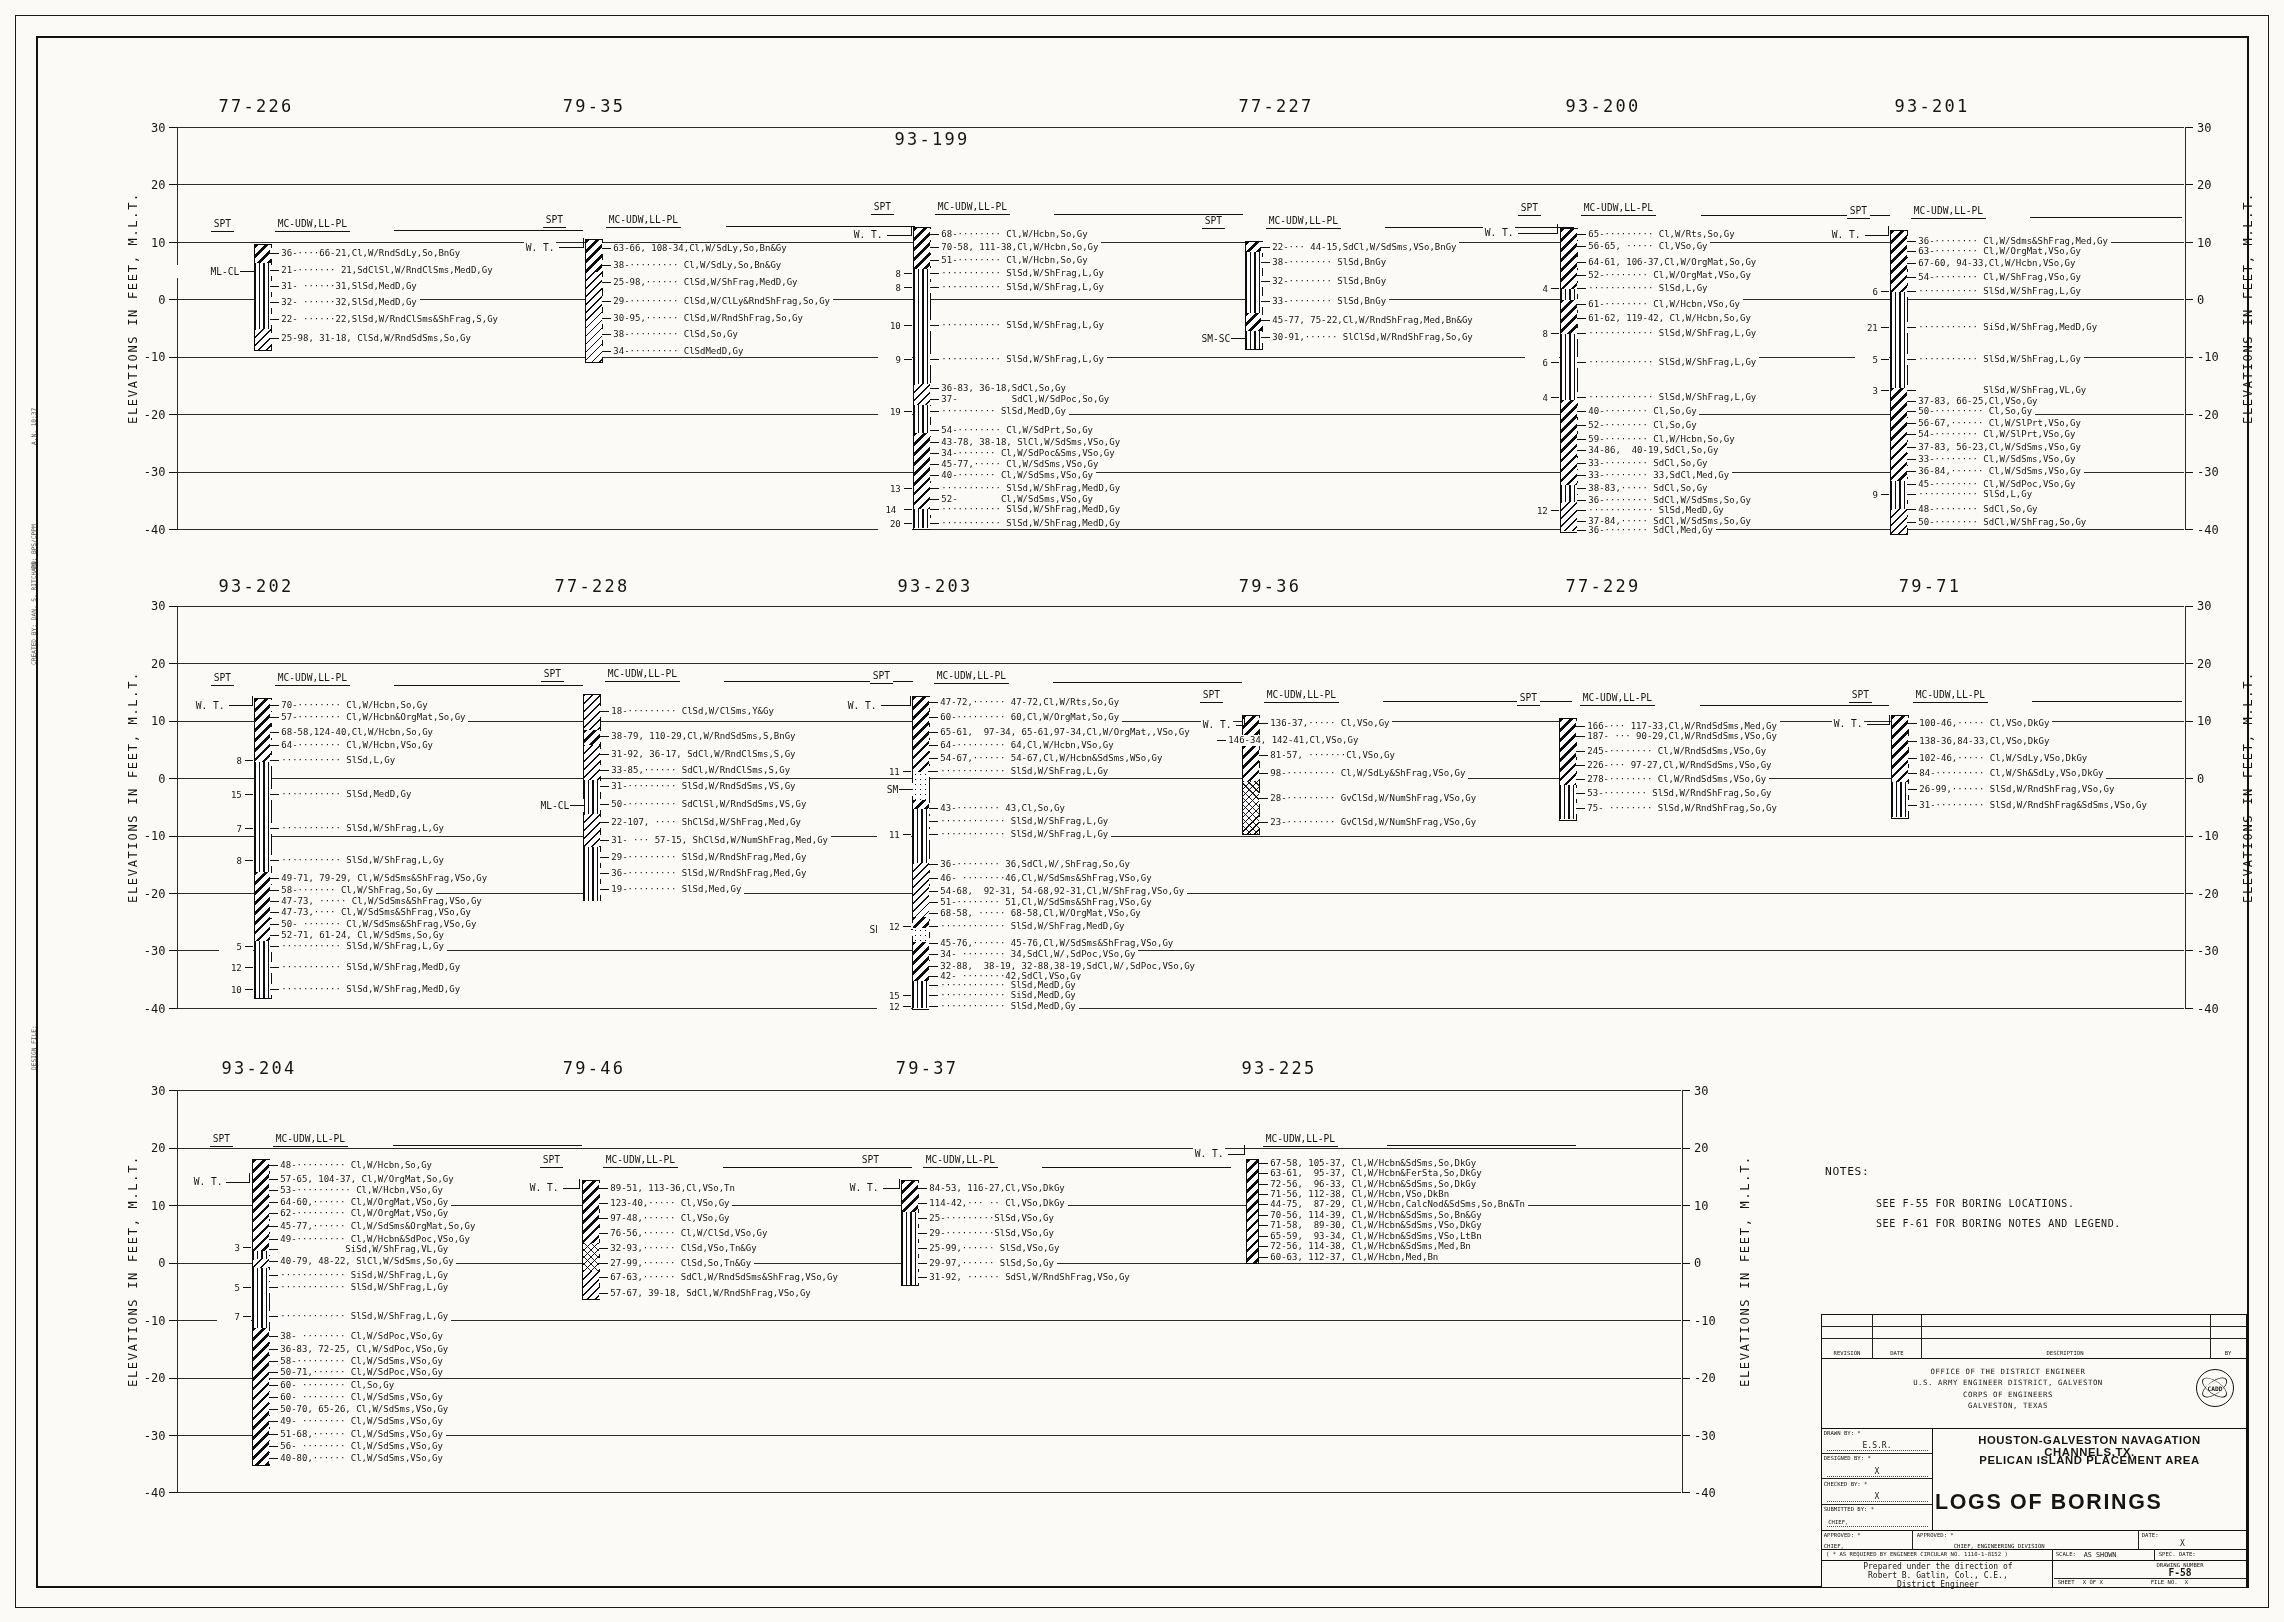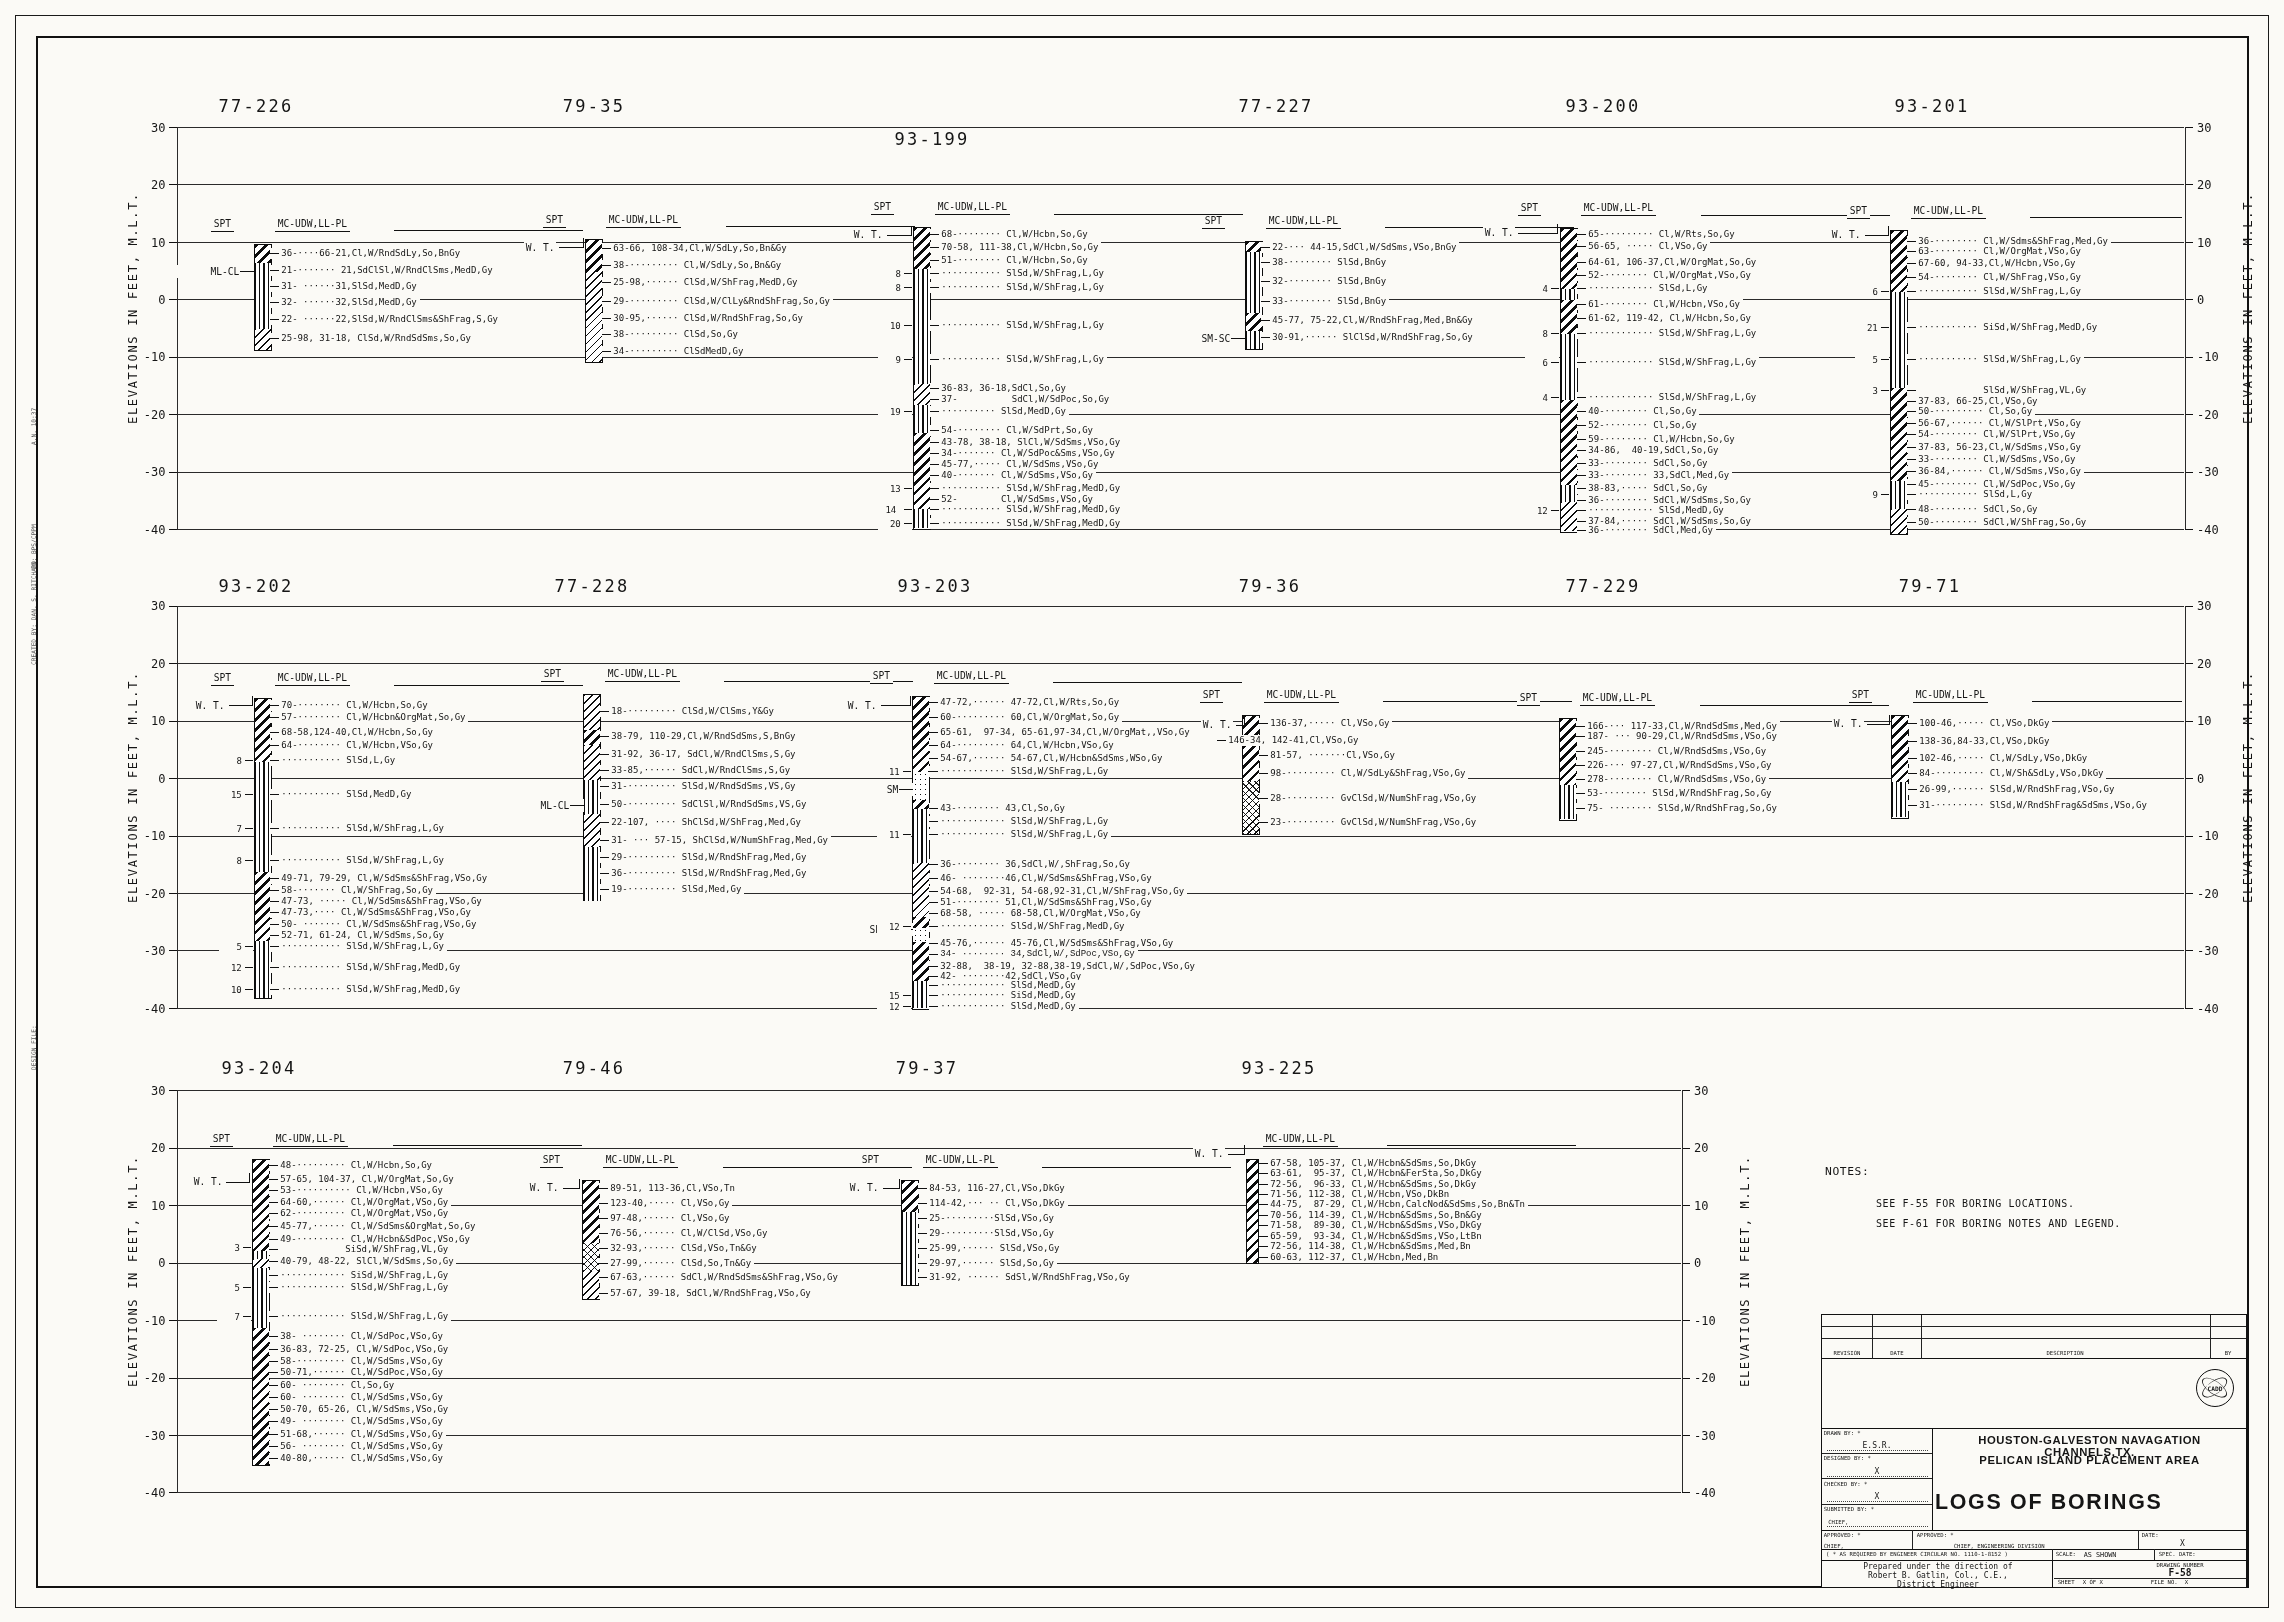--- a/index.html
+++ b/index.html
@@ -452,21 +452,21 @@
       <div class="abs bline" style="left: 929px; top: 803px;">43-········ 43,Cl,So,Gy</div>
       <div class="abs bline" style="left: 929px; top: 816px;">············ SlSd,W/ShFrag,L,Gy</div>
       <div class="abs bline" style="left: 929px; top: 829px;">············ SlSd,W/ShFrag,L,Gy</div>
       <div class="abs bline" style="left: 929px; top: 859px;">36-········ 36,SdCl,W/,ShFrag,So,Gy</div>
       <div class="abs bline" style="left: 929px; top: 873px;">46- ········46,Cl,W/SdSms&amp;ShFrag,VSo,Gy</div>
       <div class="abs bline" style="left: 929px; top: 886px;">54-68,  92-31, 54-68,92-31,Cl,W/ShFrag,VSo,Gy</div>
       <div class="abs bline" style="left: 929px; top: 897px;">51-········ 51,Cl,W/SdSms&amp;ShFrag,VSo,Gy</div>
       <div class="abs bline" style="left: 929px; top: 908px;">68-58, ····· 68-58,Cl,W/OrgMat,VSo,Gy</div>
       <div class="abs bline" style="left: 929px; top: 921px;">············ SlSd,W/ShFrag,MedD,Gy</div>
       <div class="abs bline" style="left: 929px; top: 938px;">45-76,······ 45-76,Cl,W/SdSms&amp;ShFrag,VSo,Gy</div>
-      <div class="abs bline" style="left: 929px; top: 949px; font-family: Liberation Mono, monospace;">34- ········ 34,SdCl,W/,SdPoc,VSo,Gy</div>
+      <div class="abs bline" style="left: 929px; top: 949px;">34- ········ 34,SdCl,W/,SdPoc,VSo,Gy</div>
       <div class="abs bline" style="left: 929px; top: 961px;">32-88,  38-19, 32-88,38-19,SdCl,W/,SdPoc,VSo,Gy</div>
       <div class="abs bline" style="left: 929px; top: 971px;">42- ········42,SdCl,VSo,Gy</div>
       <div class="abs bline" style="left: 929px; top: 980px;">············ SlSd,MedD,Gy</div>
       <div class="abs bline" style="left: 929px; top: 990px;">············ SiSd,MedD,Gy</div>
       <div class="abs bline" style="left: 929px; top: 1001px;">············ SlSd,MedD,Gy</div>
       <div class="abs btitle" style="left: 1270px; top: 576px;">79-36</div>
       <div class="abs hdr" style="left: 1200px; top: 689px;">SPT</div>
       <div class="abs hdr" style="left: 1264px; top: 689px;">MC-UDW,LL-PL</div>
       <div class="abs topline" style="left: 1383px; top: 701px; width: 189px;"></div>
       <div class="abs bar" style="left: 1242px; top: 715px; width: 16px; height: 118px;">
@@ -621,20 +621,26 @@
     <div class="tb revrow" style="left:0;top:22.5px;width:100%;height:0;border-bottom:0.6px solid #222;"></div>
     <div class="tb" style="left:0;top:0;width:100%;height:44px;border-bottom:1.7px solid #111;"></div>
     <div class="tb" style="left:50px;top:0;height:44px;border-left:0.6px solid #222;"></div>
     <div class="tb" style="left:99px;top:0;height:44px;border-left:0.6px solid #222;"></div>
     <div class="tb" style="left:388px;top:0;height:44px;border-left:0.6px solid #222;"></div>
     <div class="tb revhdr" style="left:0;top:33px;width:50px;">REVISION</div>
     <div class="tb revhdr" style="left:50px;top:33px;width:50px;">DATE</div>
     <div class="tb revhdr" style="left:99px;top:33px;width:288px;">DESCRIPTION</div>
     <div class="tb revhdr" style="left:388px;top:33px;width:36px;">BY</div>
 
+    <div class="tb office" style="left:17px;top:51px;width:338px;">
+      <div>OFFICE OF THE DISTRICT ENGINEER</div>
+      <div>U.S. ARMY ENGINEER DISTRICT, GALVESTON</div>
+      <div>CORPS OF ENGINEERS</div>
+      <div>GALVESTON, TEXAS</div>
+    </div>
     <div class="cadd-logo" style="left:374px;top:54px;">
       <span class="cadd-text">CADD</span>
     </div>
     <div class="tb" style="left:0;top:113px;width:100%;height:0;border-top:1.7px solid #111;"></div>
 
     <div class="tb" style="left:110px;top:113px;height:103px;border-left:1.1px solid #111;"></div>
     <div class="tb tb-lab" style="left:0;top:114px;width:110px;">DRAWN BY: *</div>
     <div class="tb tb-val dots" style="left:4.5px;top:126px;width:101px;">E.S.R.</div>
     <div class="tb" style="left:0;top:138px;width:110px;border-top:0.6px solid #222;"></div>
     <div class="tb tb-lab" style="left:0;top:139px;width:110px;">DESIGNED BY: *</div>

